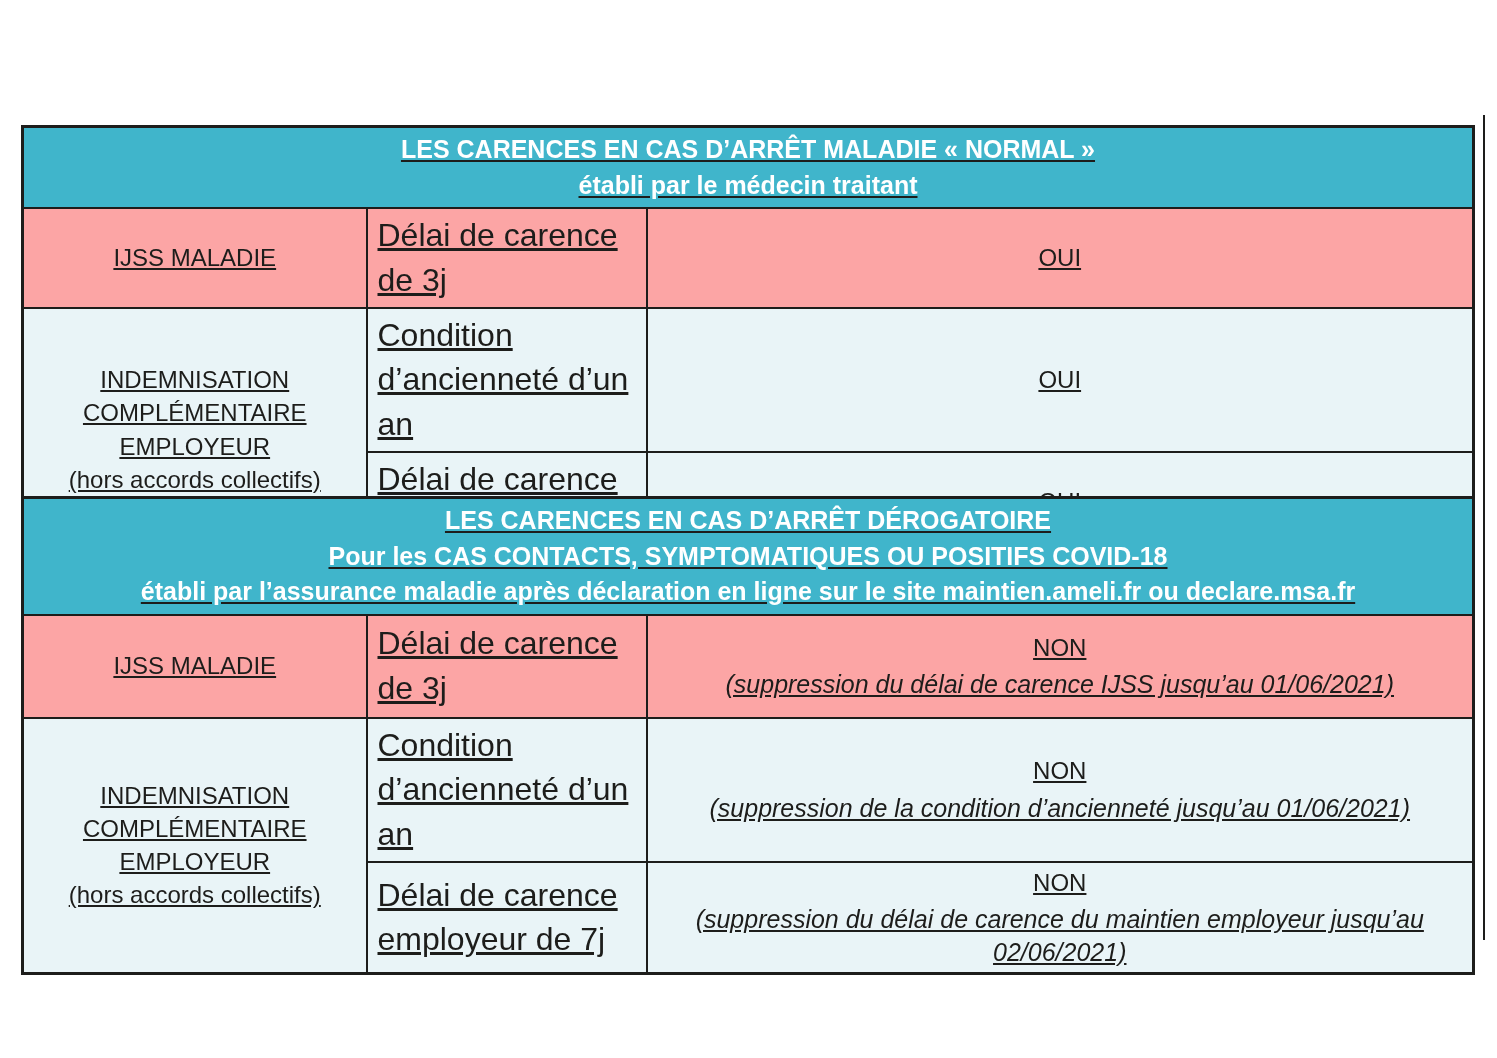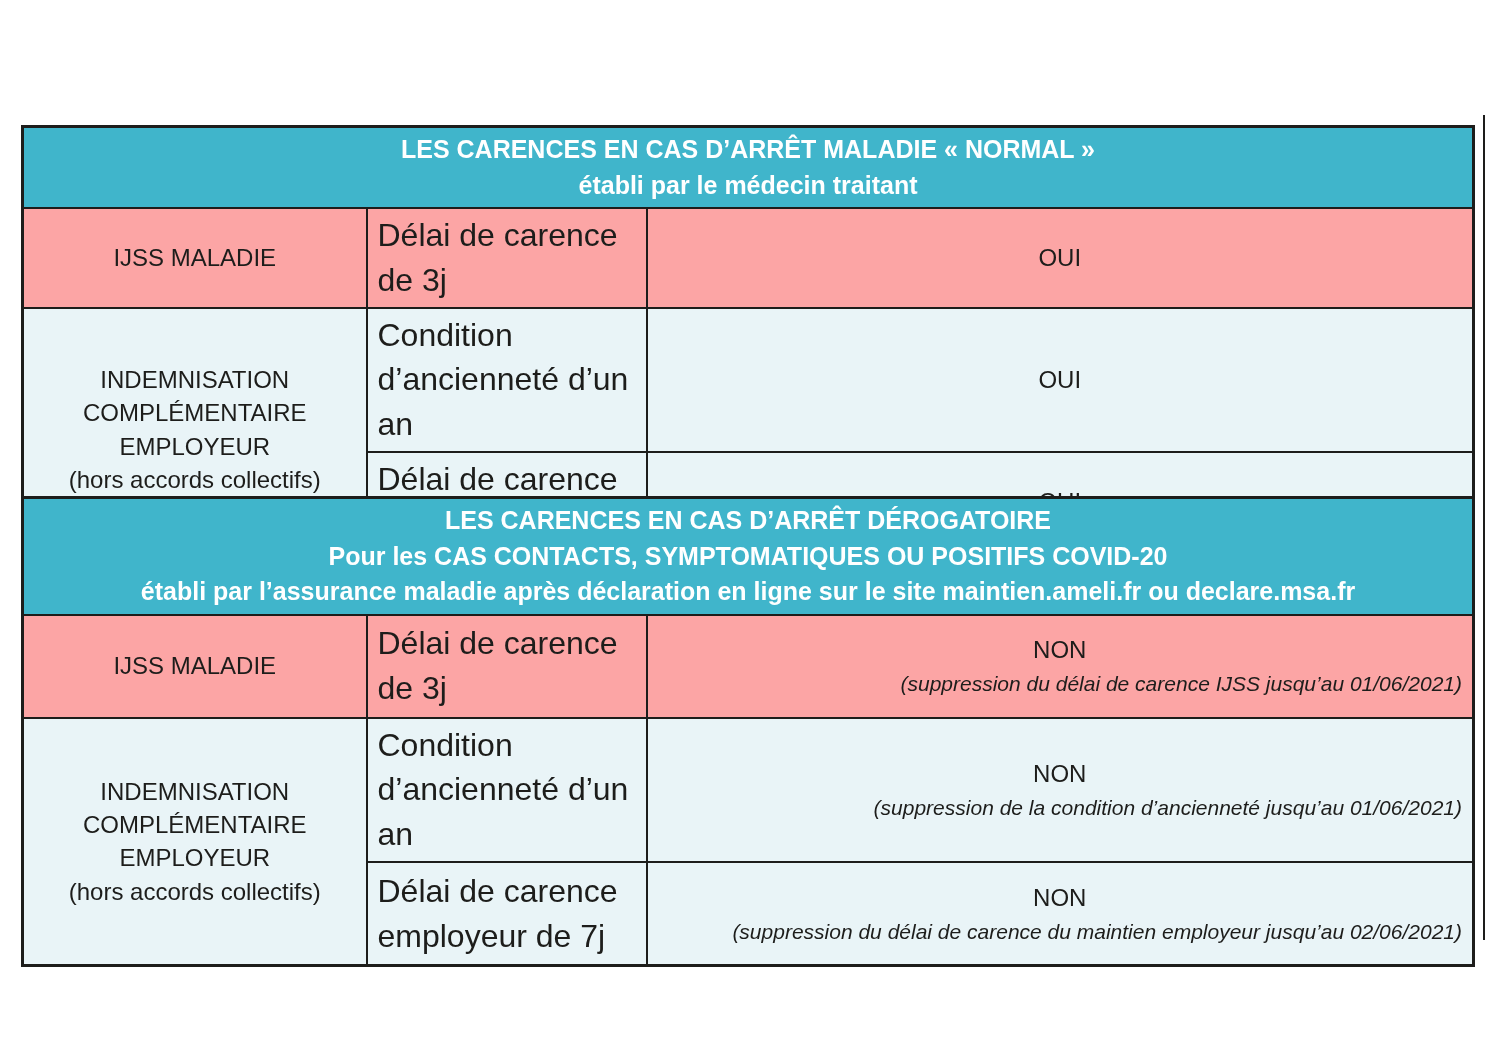--- a/index.html
+++ b/index.html
@@ -12,20 +12,21 @@
     color: #1d1d1b;
     overflow: hidden;
   }
   table.carence {
     position: absolute;
     left: 21px;
     width: 1451px;
     border-collapse: collapse;
     table-layout: fixed;
     border: 3px solid #1d1d1b;
+    text-decoration: underline;
   }
   #table-normal  { top: 125px; }
   #table-derog   { top: 496px; }
   table.carence td {
     border: 2px solid #1d1d1b;
     vertical-align: middle;
     padding: 4px 10px;
   }
   td.hdr {
     background: #40b5cb;
@@ -53,23 +54,22 @@
     margin-left: 28px;
   }
   td.c3 {
     text-align: center;
     font-size: 24px;
     line-height: 1.3;
   }
   .pre { white-space: pre-line; }
   .note {
     font-style: italic;
-    font-size: 21px;
+    font-size: 25px;
     margin-top: 5px;
-    text-align: right;
   }
   .edge-line {
     position: absolute;
     left: 1483px;
     top: 115px;
     width: 2px;
     height: 825px;
     background: #1d1d1b;
   }
 </style>
@@ -114,21 +114,21 @@
   <table class="carence" id="table-derog">
     <colgroup>
       <col style="width:344px">
       <col style="width:280px">
       <col style="width:827px">
     </colgroup>
     <tbody>
       <tr style="height:112px">
         <td class="hdr" colspan="3">
           <div>LES CARENCES EN CAS D’ARRÊT DÉROGATOIRE</div>
-          <div>Pour les CAS CONTACTS, SYMPTOMATIQUES OU POSITIFS COVID-20</div>
+          <div>Pour les CAS CONTACTS, SYMPTOMATIQUES OU POSITIFS COVID-18</div>
           <div>établi par l’assurance maladie après déclaration en ligne sur le site maintien.ameli.fr ou declare.msa.fr</div>
         </td>
       </tr>
       <tr class="r-dark" style="height:103px">
         <td class="c1">IJSS MALADIE</td>
         <td class="c2">Délai de carence de 3j</td>
         <td class="c3">
           <div class="ans">NON</div>
           <div class="note">(suppression du délai de carence IJSS jusqu’au 01/06/2021)</div>
         </td>

